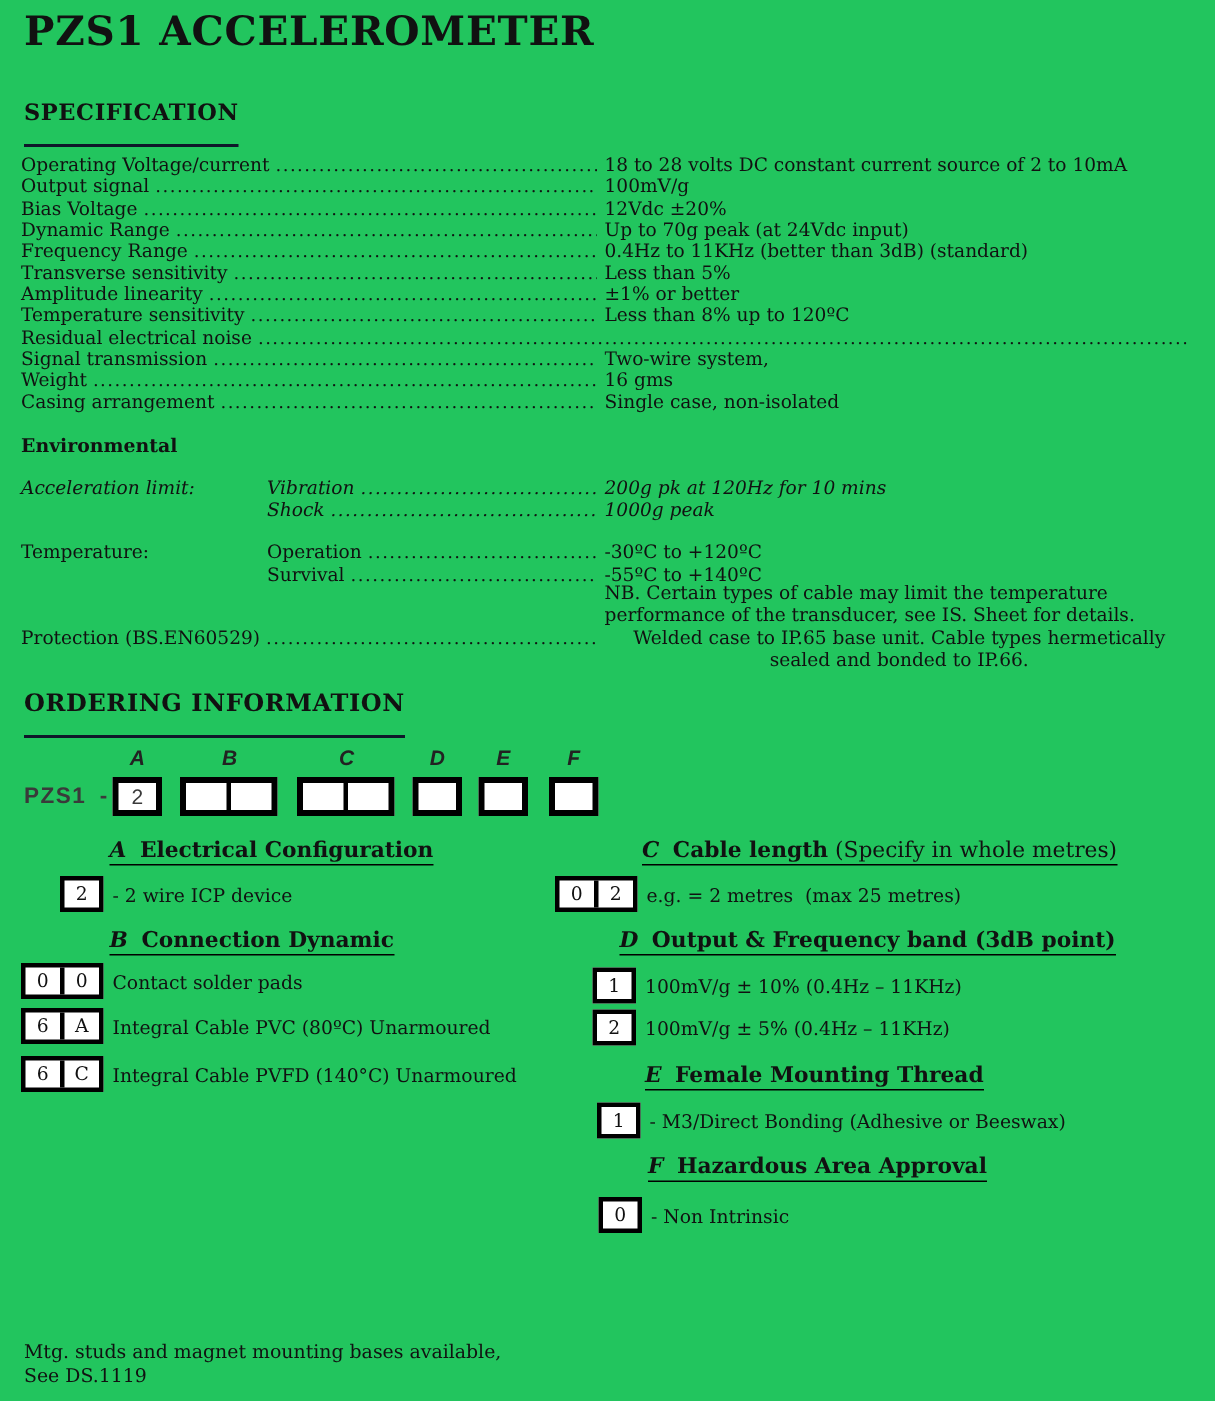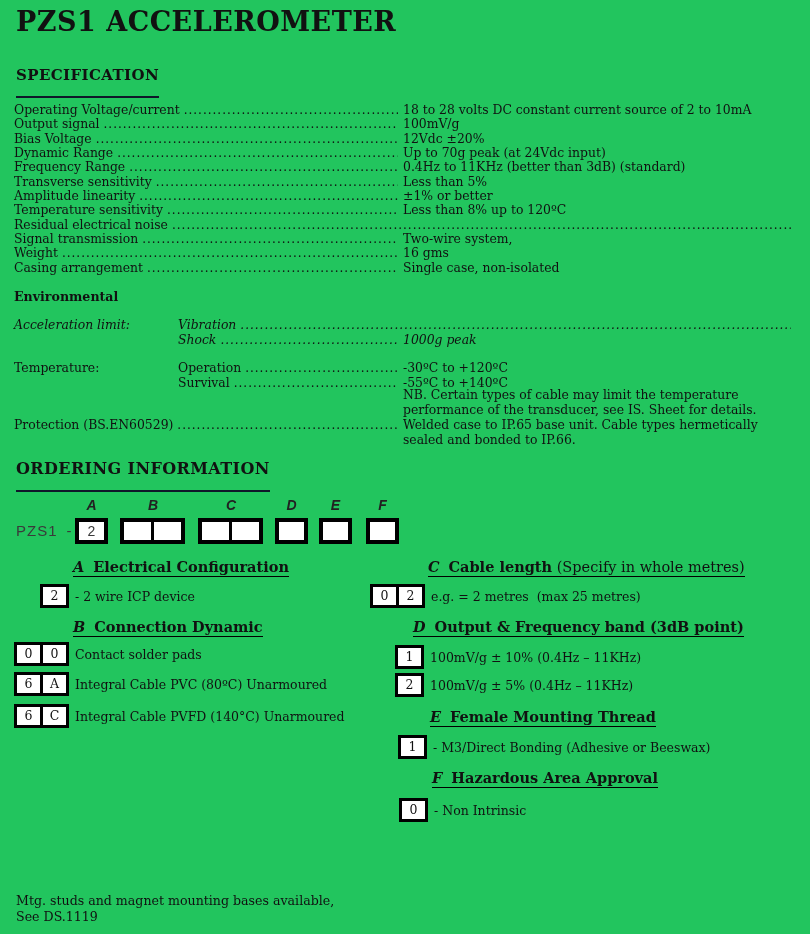--- a/index.html
+++ b/index.html
@@ -21,27 +21,27 @@
   .dots::before{content:"......................................................................................................................................................";
                 letter-spacing:1px;font-size:12px;color:#111;}
   .val{flex:0 0 393px;overflow:hidden;}
 
   
   .env-h{position:absolute;left:14px;top:289px;font-size:12.6px;font-weight:bold;}
   .env-group{position:absolute;left:14px;width:782px;font-size:12.4px;}
   .erow{display:flex;align-items:baseline;height:14.8px;white-space:nowrap;}
   .ecol1{flex:0 0 164px;}
   .nb{position:absolute;left:403px;top:388px;font-size:12.4px;line-height:14.8px;white-space:nowrap;}
-  .prot{position:absolute;left:14px;top:417px;width:782px;font-size:12.4px;display:flex;align-items:baseline;}
+  .prot{position:absolute;left:14px;top:417px;width:782px;font-size:12.4px;display:flex;align-items:baseline;text-align:center;}
   .prot .val{white-space:normal;line-height:14.8px;}
 
   
   .odiag{position:absolute;left:14px;top:497px;width:782px;height:58px;
          font-family:"Liberation Sans",sans-serif;}
-  .od-prefix{position:absolute;left:2px;top:25px;font-size:15px;color:#3a3a3a;letter-spacing:1px;white-space:nowrap;}
+  .od-prefix{position:absolute;left:2px;top:25px;font-size:15px;color:#3a3a3a;letter-spacing:1px;white-space:nowrap;font-weight:bold;}
   .od-dash{margin-left:9px;}
   .slot-label{position:absolute;top:0;font-size:14px;font-weight:bold;font-style:italic;
               text-align:center;color:#222;}
   .dbox{position:absolute;top:21px;height:18px;border:4px solid #000;display:flex;background:#fff;}
   .dcell{width:25px;height:18px;line-height:18px;text-align:center;font-size:14px;color:#3a3a3a;}
   .dbox.double .dcell{width:27px;}
   .dbox.double .dcell + .dcell{border-left:3px solid #000;}
 
   
   .details{position:absolute;left:14px;top:555px;width:782px;height:285px;font-size:12.5px;}
@@ -131,20 +131,21 @@
       </div>
   </div>
 
   <div class="env-h">Environmental</div>
 
   <div class="env-group" style="top:317px;font-style:italic;">
     <div class="erow">
       <span class="ecol1">Acceleration limit:</span>
       <span class="lbl">Vibration</span>
       <span class="dots"></span>
+      <span class="val">200g pk at 120Hz for 10 mins</span>
     </div>
     <div class="erow">
       <span class="ecol1"></span>
       <span class="lbl">Shock</span>
       <span class="dots"></span>
       <span class="val">1000g peak</span>
     </div>
   </div>
 
   <div class="env-group" style="top:360px;">

